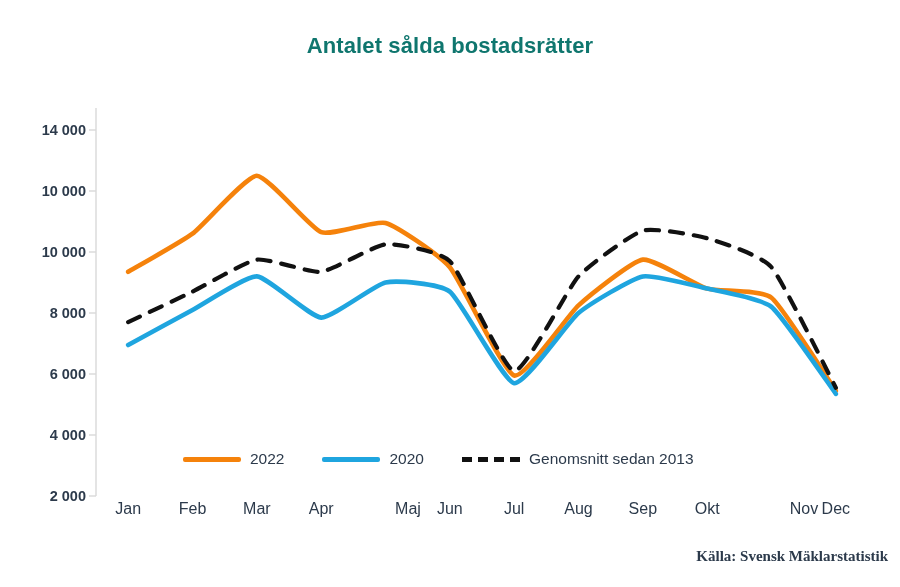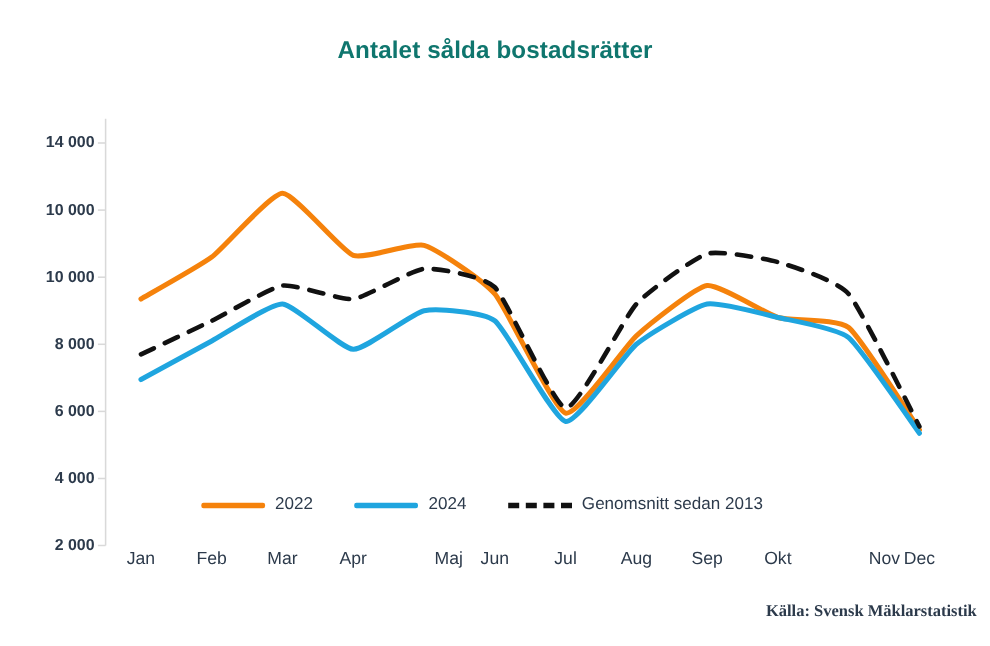--- a/index.html
+++ b/index.html
@@ -155,21 +155,21 @@
       <div class="x-tick-label" style="left: 835.833px;">Dec</div>
     </div>
 
   <div class="legend" id="legend">
       <div class="legend-item">
         <span class="legend-swatch" style="background: rgb(245, 130, 11);"></span>
         <span class="legend-label">2022</span>
       </div>
       <div class="legend-item">
         <span class="legend-swatch" style="background: rgb(31, 165, 223);"></span>
-        <span class="legend-label">2024</span>
+        <span class="legend-label">2020</span>
       </div>
       <div class="legend-item">
         <span class="legend-swatch dashed" style="border-top-color: rgb(17, 17, 17);"></span>
         <span class="legend-label">Genomsnitt sedan 2013</span>
       </div>
     </div>
 
   <div class="source-note">Källa: Svensk Mäklarstatistik</div>
 </div>
 

